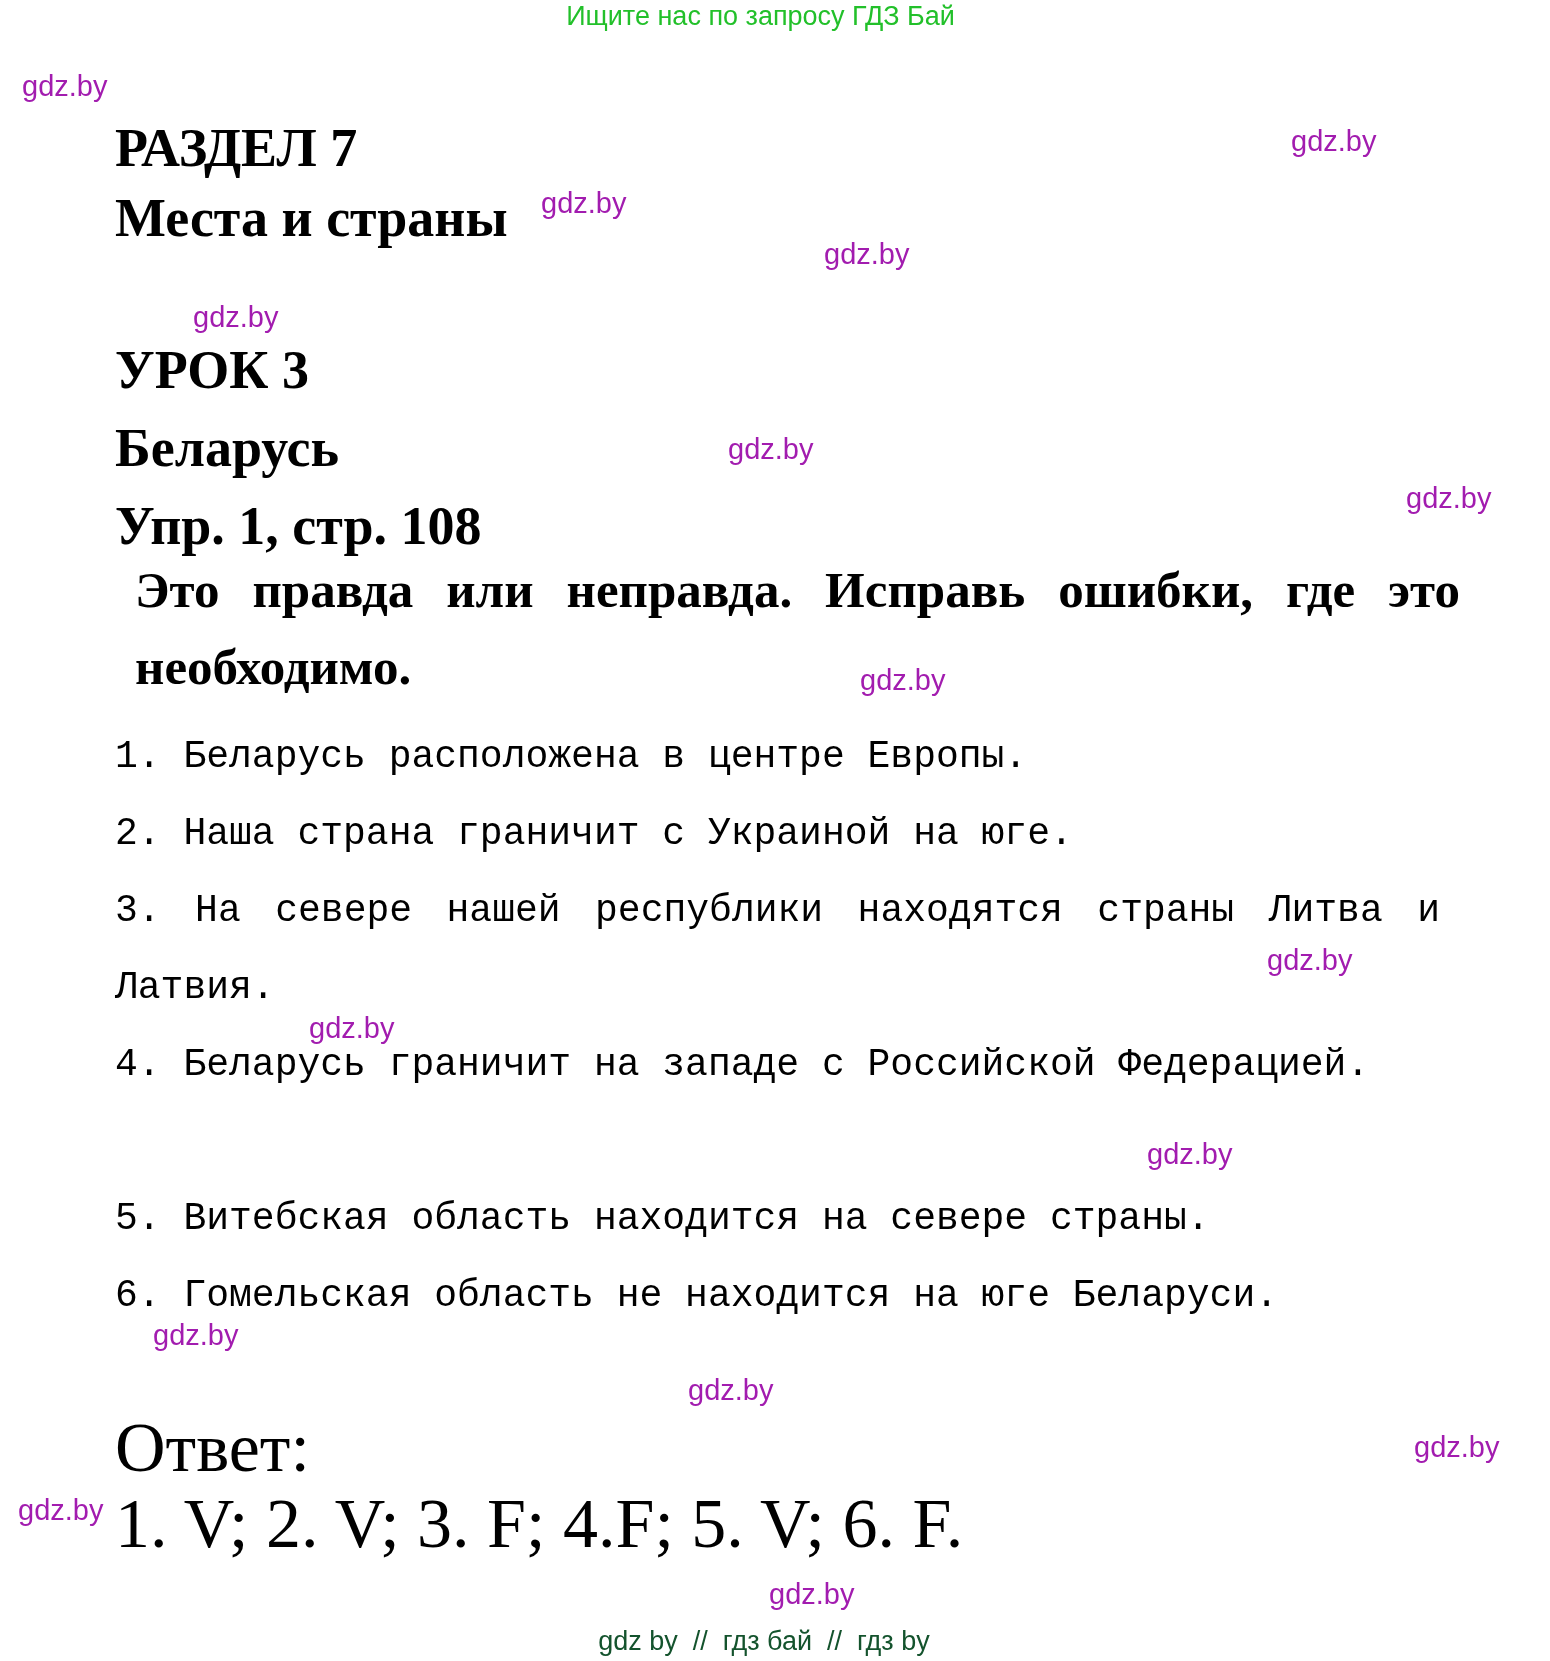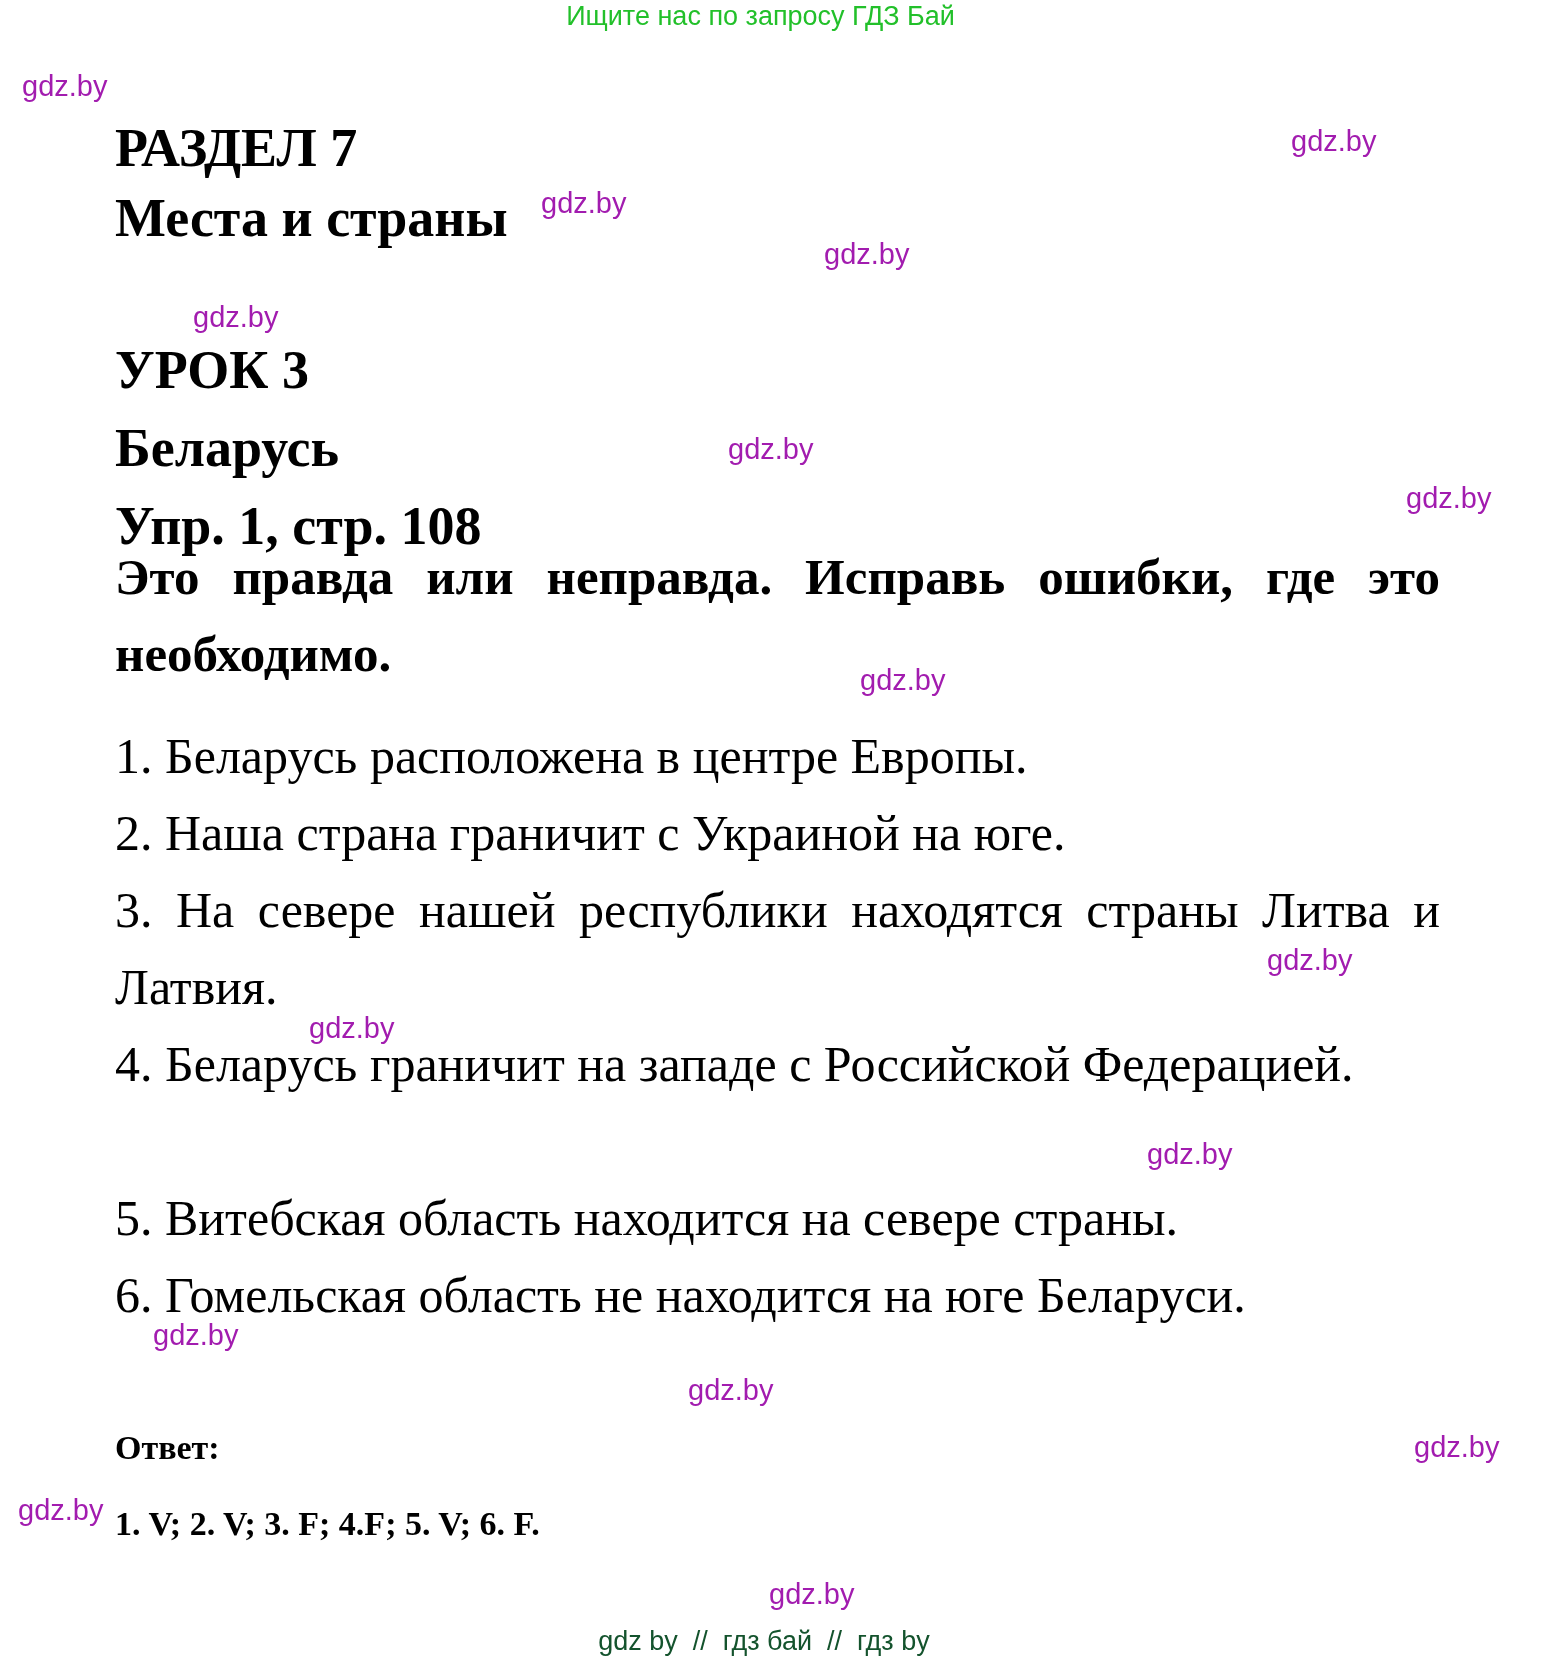--- a/index.html
+++ b/index.html
@@ -14,45 +14,45 @@
     color: #a21caf; line-height: 32px; white-space: nowrap;
   }
   .h-bold { font-weight: bold; font-size: 54px; line-height: 60px; position: absolute; left: 115px; font-family: "Liberation Serif", serif; white-space: nowrap; }
   .task {
     position: absolute; left: 115px; width: 1325px;
     font-family: "Liberation Serif", serif; font-weight: bold; font-size: 51px;
     line-height: 77px; text-align: justify;
   }
   .item {
     position: absolute; left: 115px; width: 1325px;
-    font-family: Liberation Serif, serif; font-size: 50px; line-height: 77px;
+    font-family: Liberation Mono, monospace; font-size: 38px; line-height: 77px;
     text-align: justify; text-align-last: left;
   }
   .answer-text {
     position: absolute; left: 115px; font-family: "Liberation Serif", serif;
-    font-weight: bold; font-size: 34px; line-height: 60px; white-space: nowrap;
+    font-weight: normal; font-size: 70px; line-height: 60px; white-space: nowrap;
   }
   .footer-links {
     position: absolute; top: 1625px; left: 0; width: 1528px; text-align: center;
     font-family: "Liberation Sans", sans-serif; font-size: 27px; color: #14532d;
     line-height: 32px; white-space: pre;
   }
 </style>
 </head>
 <body>
 
 <div class="top-banner">Ищите нас по запросу ГДЗ Бай</div>
 
 <div class="h-bold" style="top:108px;margin-top:10px;">РАЗДЕЛ 7</div>
 <div class="h-bold" style="top:188px;">Места и страны</div>
 <div class="h-bold" style="top:340px;">УРОК 3</div>
 <div class="h-bold" style="top:418px;">Беларусь</div>
 <div class="h-bold" style="top:496px;">Упр. 1, стр. 108</div>
 
-<div class="task" style="top:539px;">Это правда или неправда. Исправь ошибки, где это необходимо.</div>
+<div class="task" style="top:552px;margin-left:20px;">Это правда или неправда. Исправь ошибки, где это необходимо.</div>
 
 <div class="item" style="top:718px;">1. Беларусь расположена в центре Европы.</div>
 <div class="item" style="top:795px;">2. Наша страна граничит с Украиной на юге.</div>
 <div class="item" style="top:872px;">3. На севере нашей республики находятся страны Литва и Латвия.</div>
 <div class="item" style="top:1026px;">4. Беларусь граничит на западе с Российской Федерацией.</div>
 <div class="item" style="top:1180px;">5. Витебская область находится на севере страны.</div>
 <div class="item" style="top:1257px;">6. Гомельская область не находится на юге Беларуси.</div>
 
 <div class="answer-text" style="top:1418px;">Ответ:</div>
 <div class="answer-text" style="top:1494px;">1. V; 2. V; 3. F; 4.F; 5. V; 6. F.</div>

